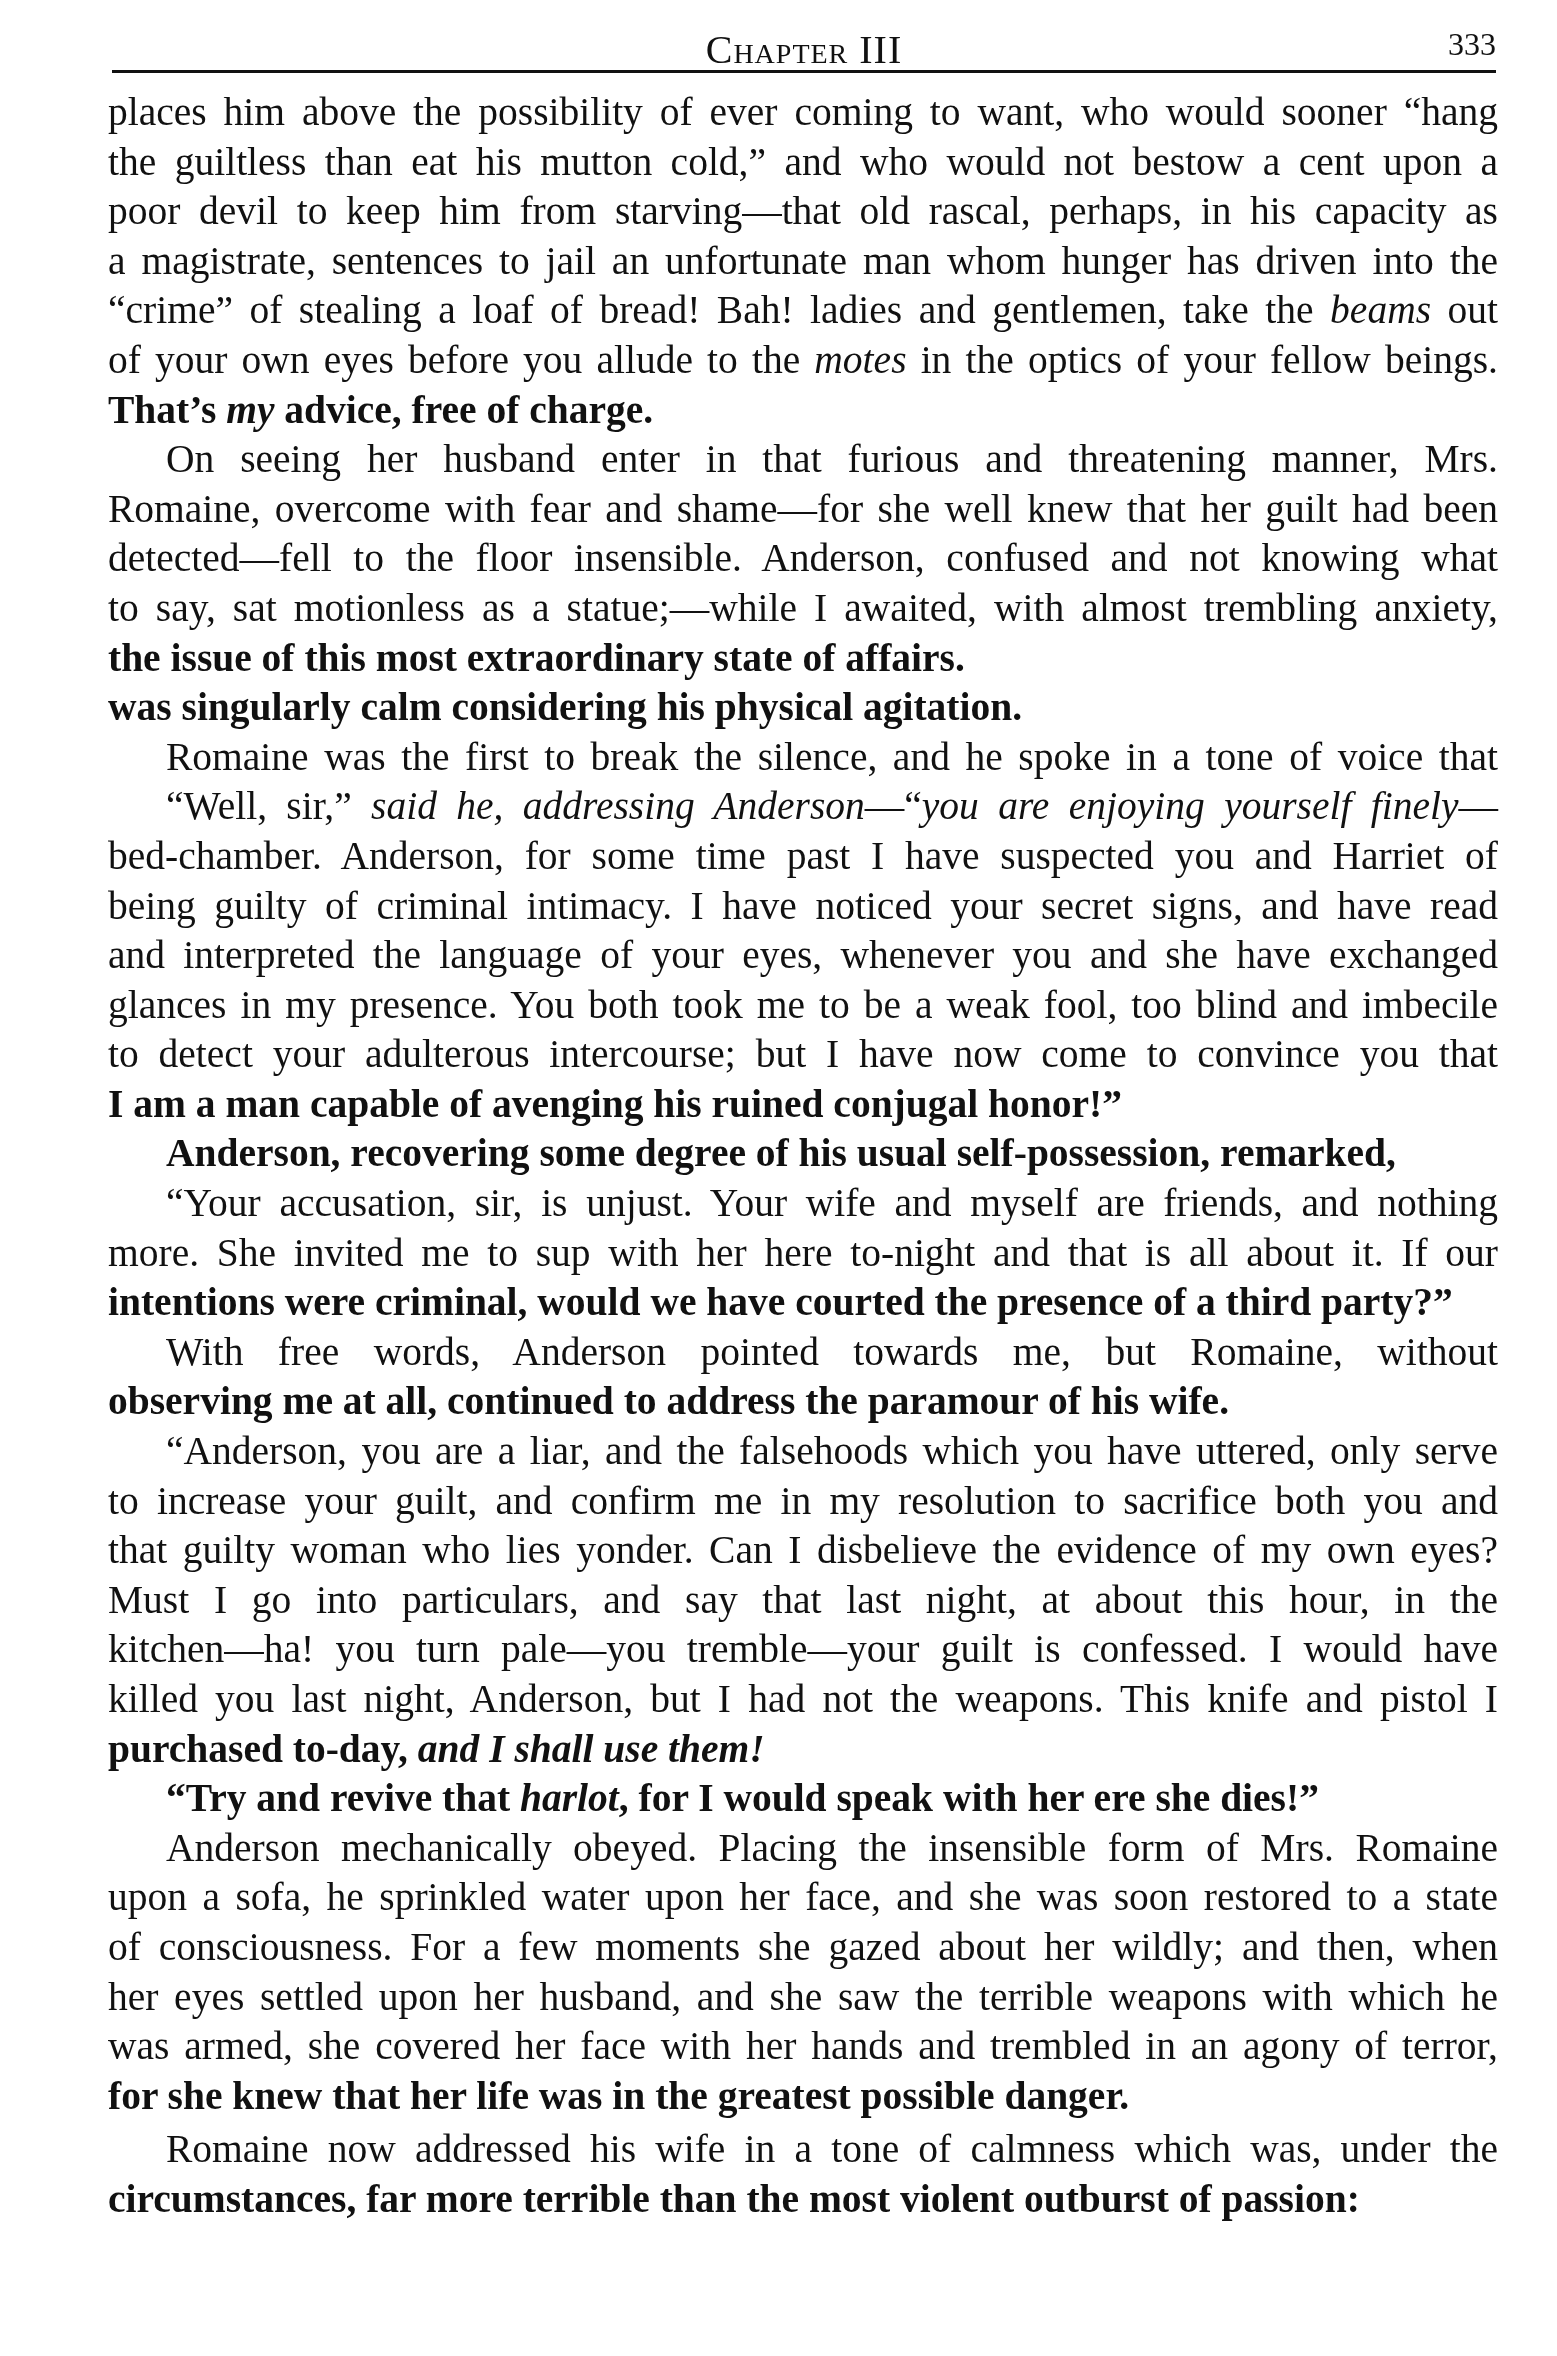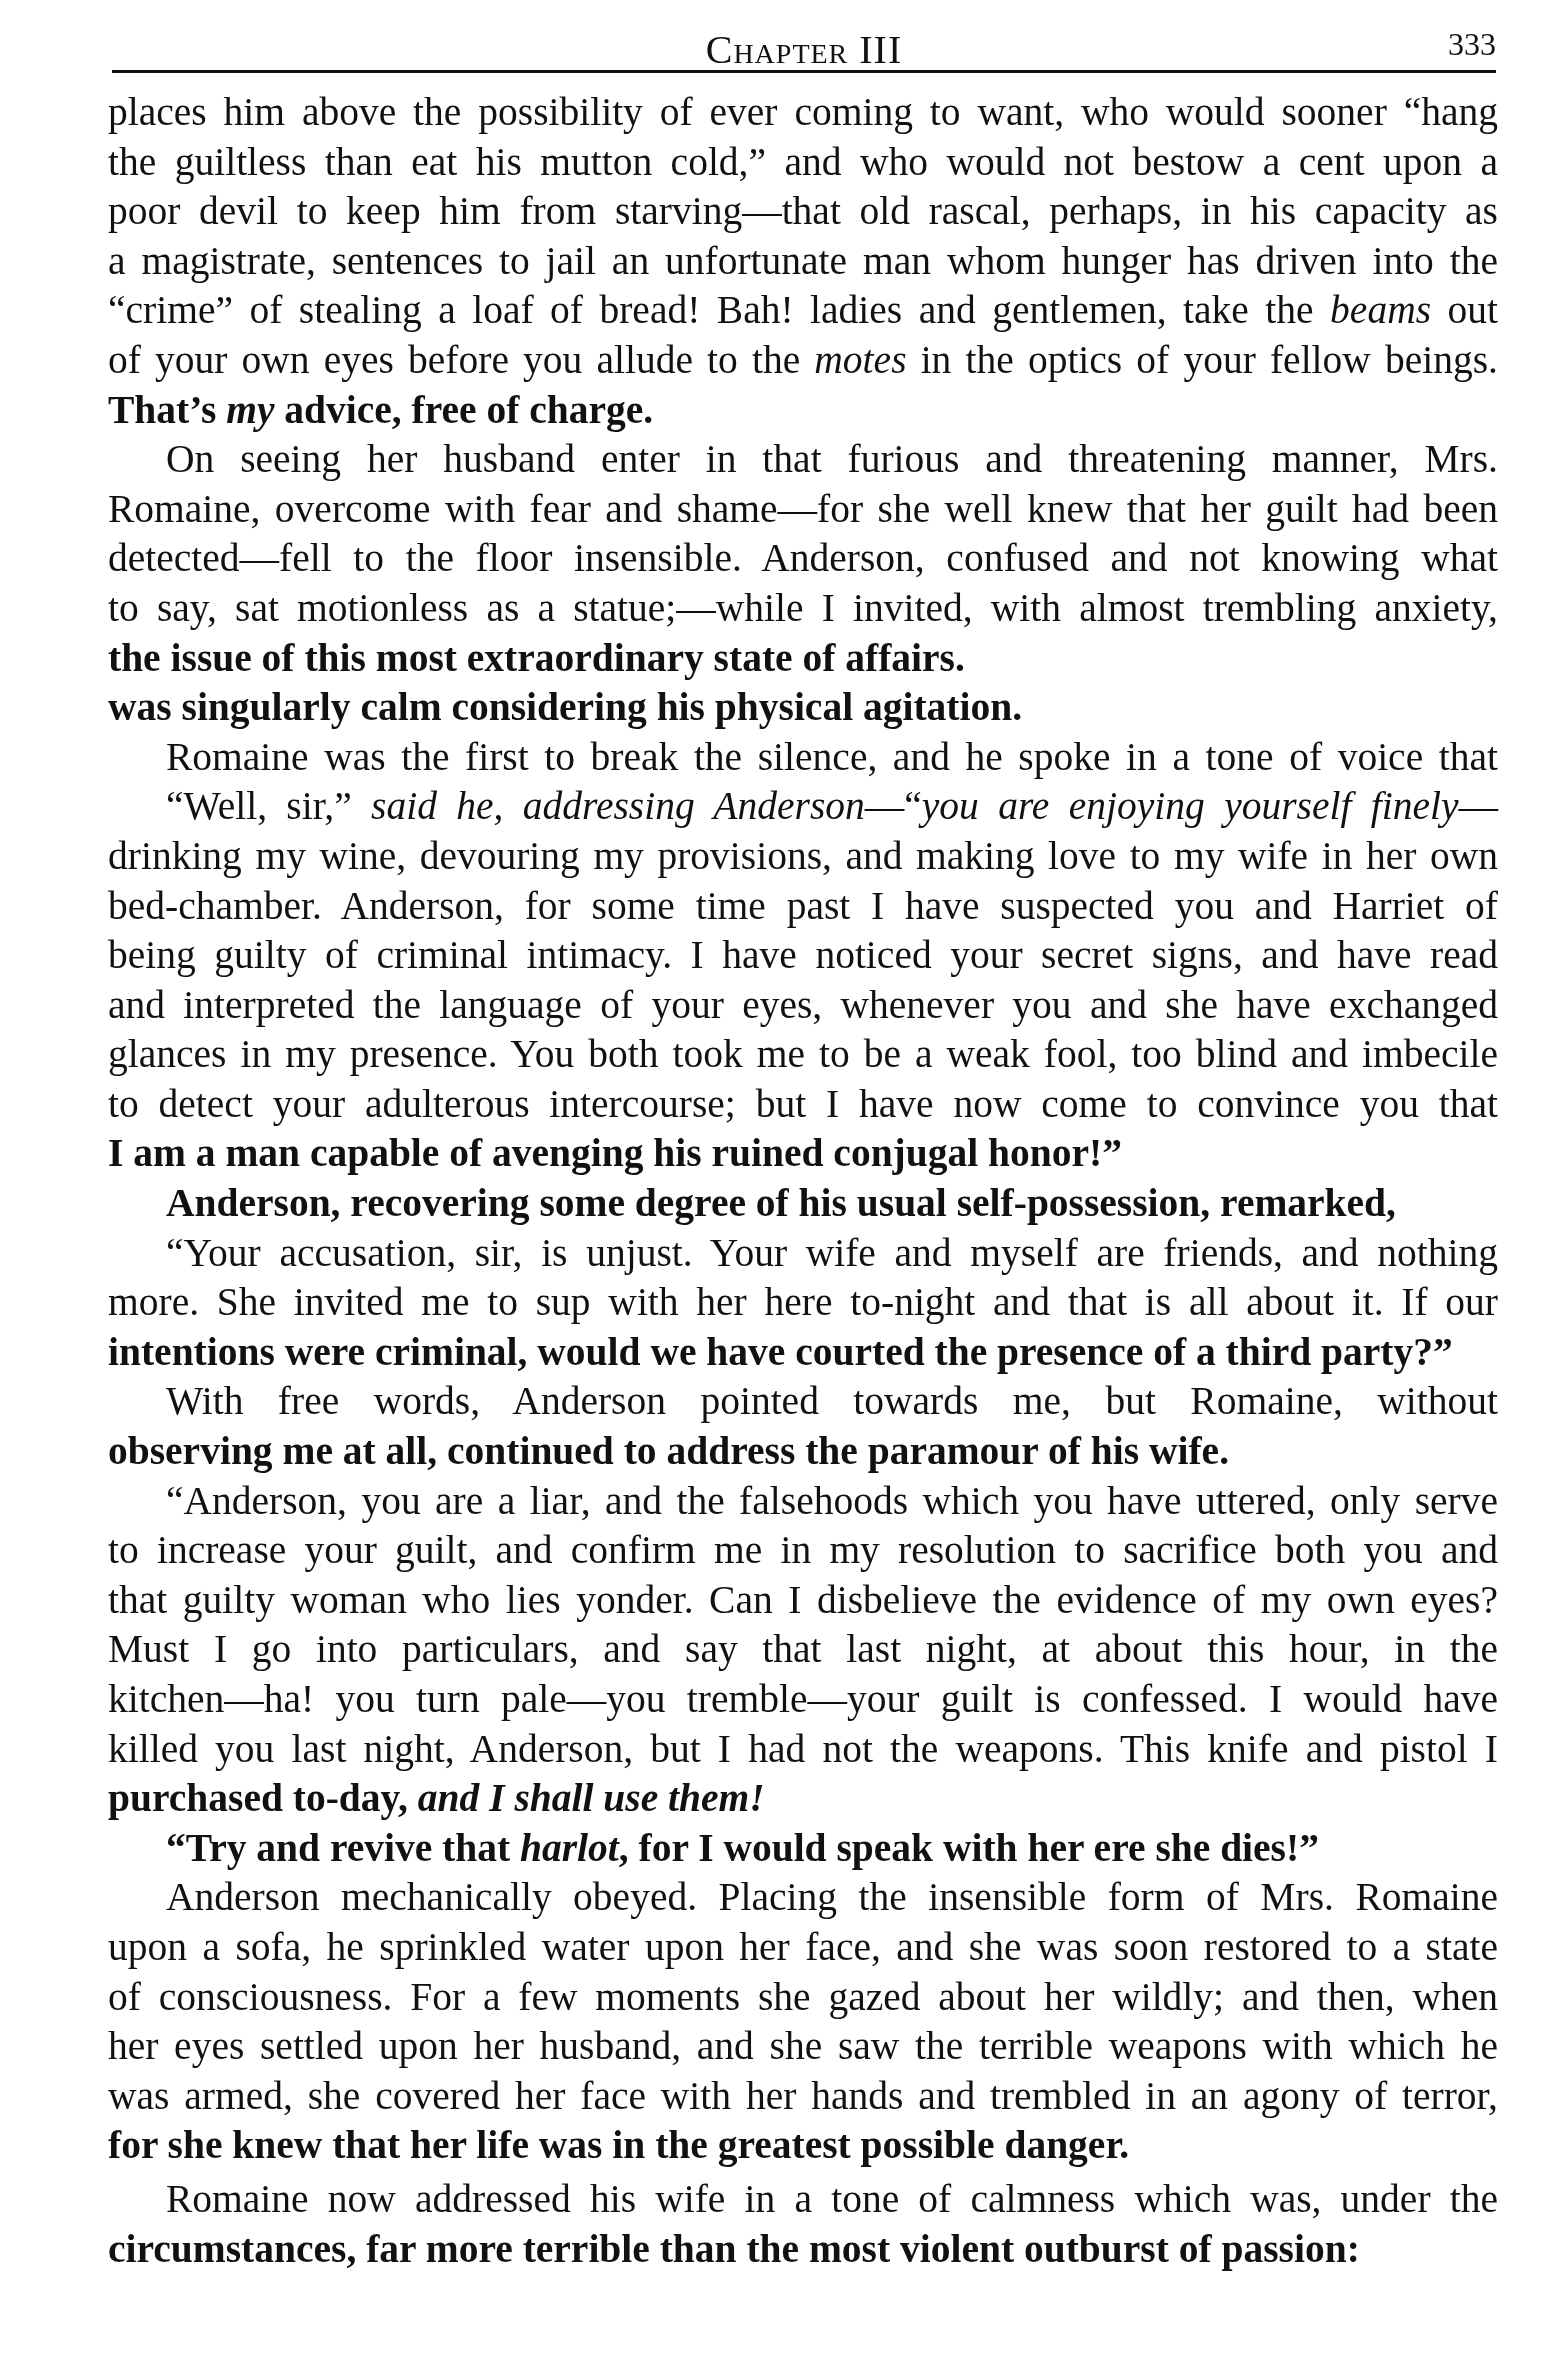--- a/index.html
+++ b/index.html
@@ -49,26 +49,25 @@
       <span class="line">places him above the possibility of ever coming to want, who would sooner “hang</span>
       <span class="line">the guiltless than eat his mutton cold,” and who would not bestow a cent upon a</span>
       <span class="line">poor devil to keep him from starving—that old rascal, perhaps, in his capacity as</span>
       <span class="line">a magistrate, sentences to jail an unfortunate man whom hunger has driven into the</span>
       <span class="line">“crime” of stealing a loaf of bread! Bah! ladies and gentlemen, take the <em>beams</em> out</span>
       <span class="line">of your own eyes before you allude to the <em>motes</em> in the optics of your fellow beings.</span>
       <span class="line last">That’s <em>my</em> advice, free of charge.</span>
       <span class="line indent">On seeing her husband enter in that furious and threatening manner, Mrs.</span>
       <span class="line">Romaine, overcome with fear and shame—for she well knew that her guilt had been</span>
       <span class="line">detected—fell to the floor insensible. Anderson, confused and not knowing what</span>
-      <span class="line">to say, sat motionless as a statue;—while I invited, with almost trembling anxiety,</span>
+      <span class="line">to say, sat motionless as a statue;—while I awaited, with almost trembling anxiety,</span>
       <span class="line last">the issue of this most extraordinary state of affairs.</span>
       <span class="line last">was singularly calm considering his physical agitation.</span>
       <span class="line indent">Romaine was the first to break the silence, and he spoke in a tone of voice that</span>
       <span class="line indent">“Well, sir,” <em>said he, addressing Anderson</em>—“<em>you are enjoying yourself finely</em>—</span>
-      <span class="line">drinking my wine, devouring my provisions, and making love to my wife in her own</span>
       <span class="line">bed-chamber. Anderson, for some time past I have suspected you and Harriet of</span>
       <span class="line">being guilty of criminal intimacy. I have noticed your secret signs, and have read</span>
       <span class="line">and interpreted the language of your eyes, whenever you and she have exchanged</span>
       <span class="line">glances in my presence. You both took me to be a weak fool, too blind and imbecile</span>
       <span class="line">to detect your adulterous intercourse; but I have now come to convince you that</span>
       <span class="line last">I am a man capable of avenging his ruined conjugal honor!”</span>
       <span class="line indent last">Anderson, recovering some degree of his usual self-possession, remarked,</span>
       <span class="line indent">“Your accusation, sir, is unjust. Your wife and myself are friends, and nothing</span>
       <span class="line">more. She invited me to sup with her here to-night and that is all about it. If our</span>
       <span class="line last">intentions were criminal, would we have courted the presence of a third party?”</span>

